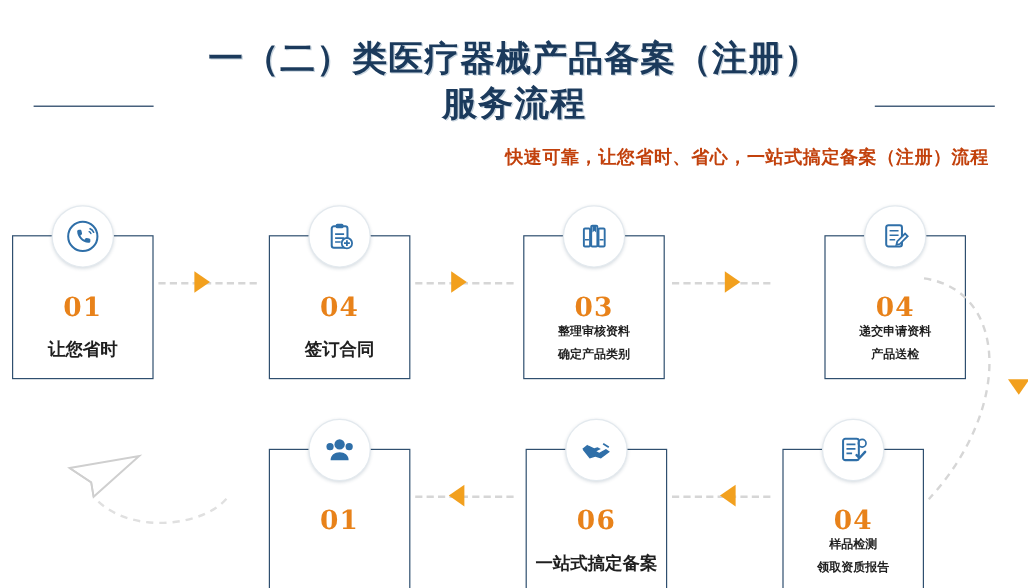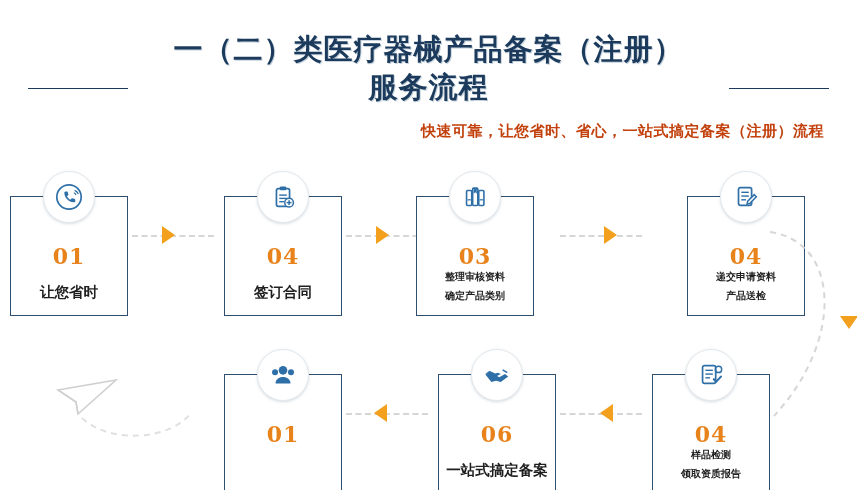--- a/index.html
+++ b/index.html
@@ -181,21 +181,21 @@
         <line x1="19.9" y1="22" x2="25.1" y2="22" stroke="#2f6fa8" stroke-width="1.6"></line>
       </svg>
     </div>
     <div class="num" data-interactable="false">04</div>
     <div class="label" data-interactable="false">签订合同</div>
   </div>
 
   <div class="dash-h" style="left:346px; top:235px; width:82px;" data-interactable="false"></div>
   <div class="arrow-r" style="left:376px; top:226px;" data-interactable="false"></div>
 
-  <div class="card" style="left:416px; top:196px;" data-interactable="true">
+  <div class="card" style="left:436px; top:196px;" data-interactable="true">
     <div class="icon-badge" data-interactable="false">
       <svg width="30" height="30" viewBox="0 0 32 32">
         <rect x="7" y="9" width="5.5" height="16" rx="1" fill="none" stroke="#2f6fa8" stroke-width="1.7"></rect>
         <rect x="13.5" y="6.5" width="5.5" height="18.5" rx="1" fill="none" stroke="#2f6fa8" stroke-width="1.7"></rect>
         <rect x="20" y="9" width="5.5" height="16" rx="1" fill="none" stroke="#2f6fa8" stroke-width="1.7"></rect>
         <path d="M14.6 6.5h3.3v6l-1.65-1.5L14.6 12.5z" fill="#2f6fa8"></path>
         <line x1="8" y1="19" x2="11.5" y2="19" stroke="#2f6fa8" stroke-width="1.3"></line>
         <line x1="21" y1="19" x2="24.5" y2="19" stroke="#2f6fa8" stroke-width="1.3"></line>
       </svg>
     </div>

